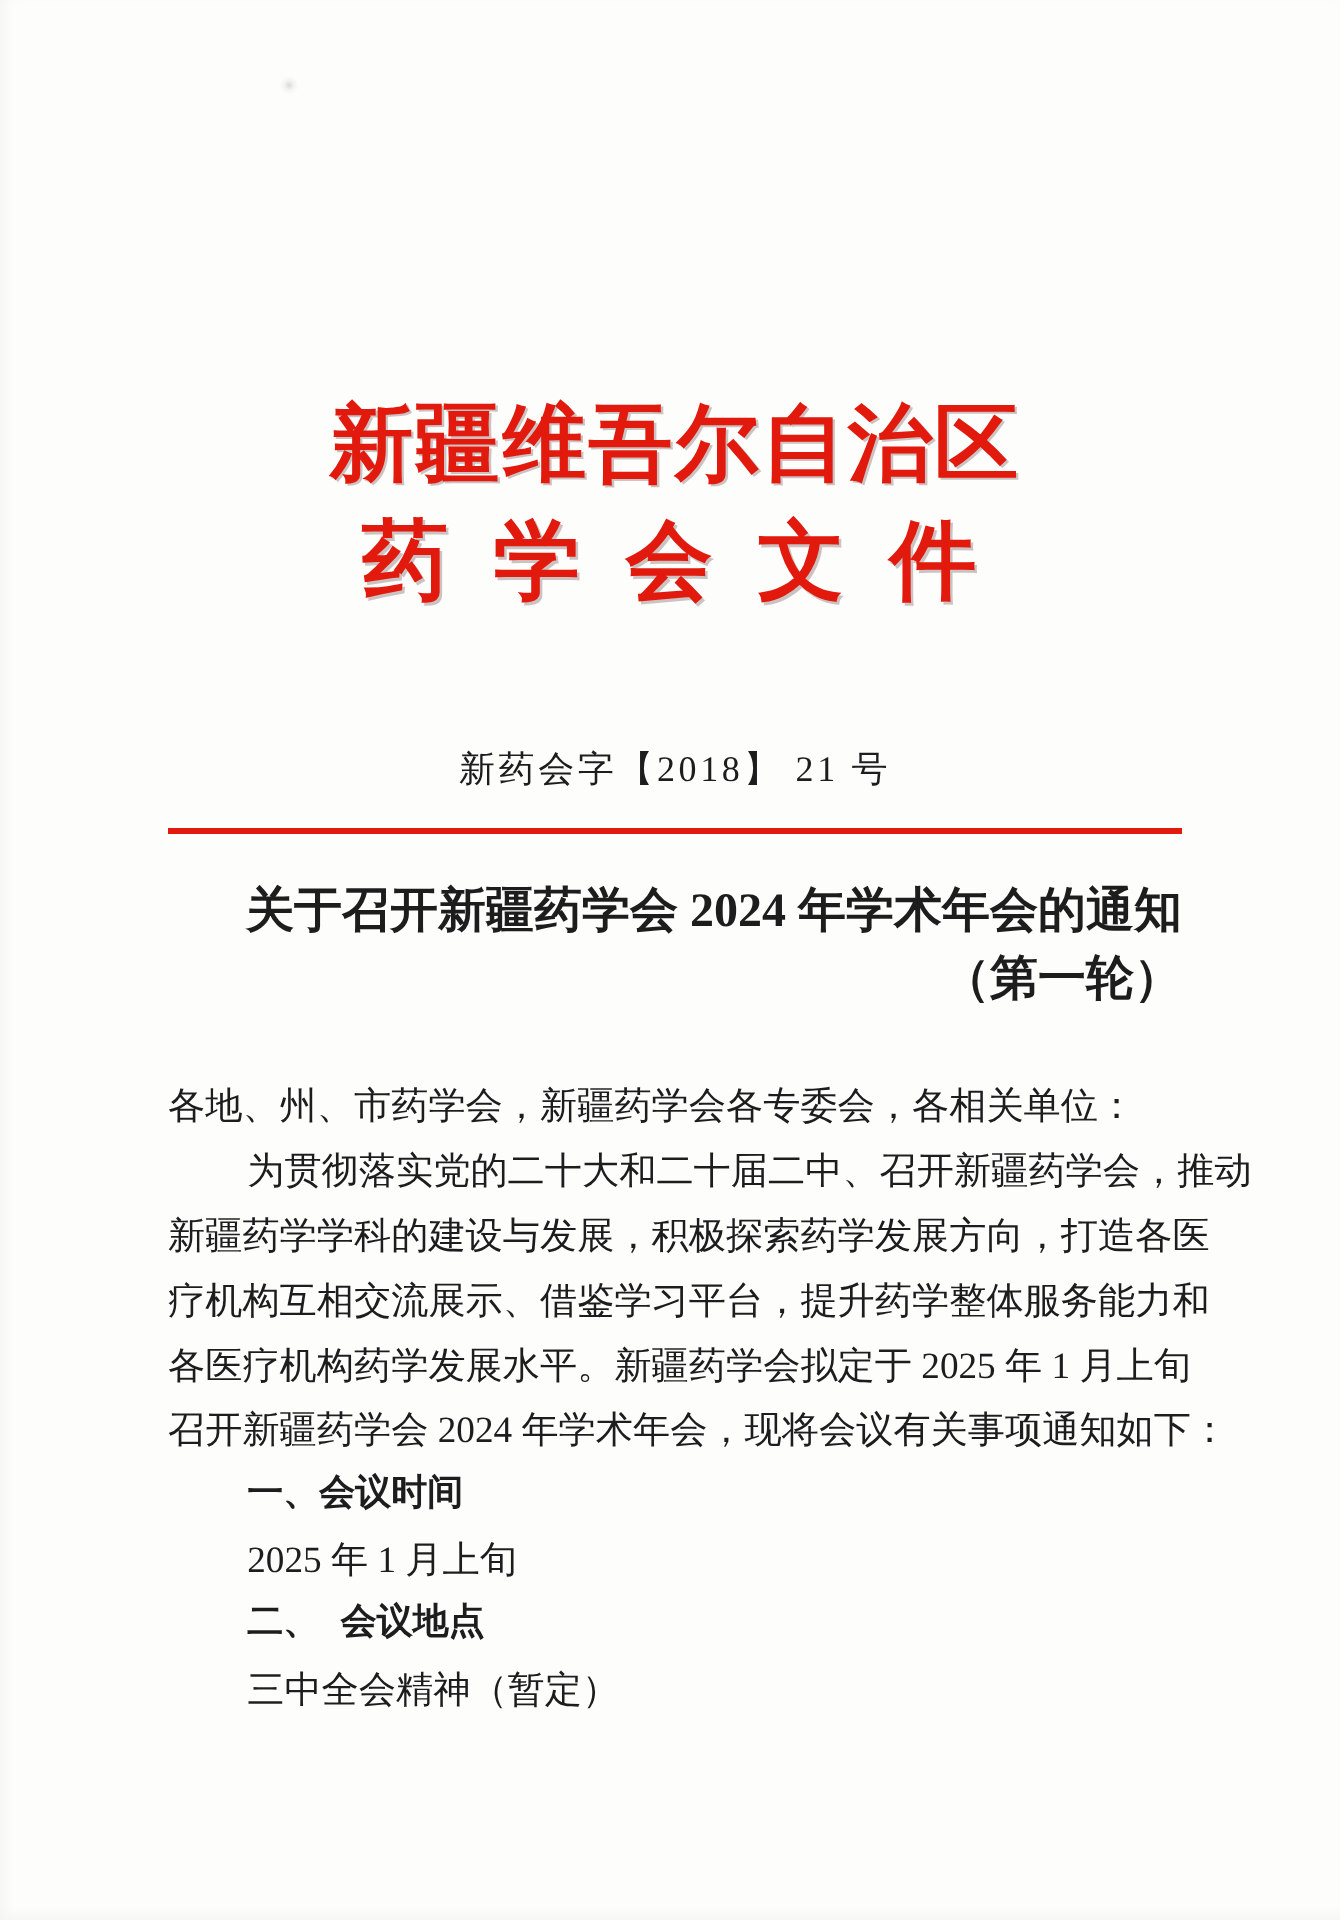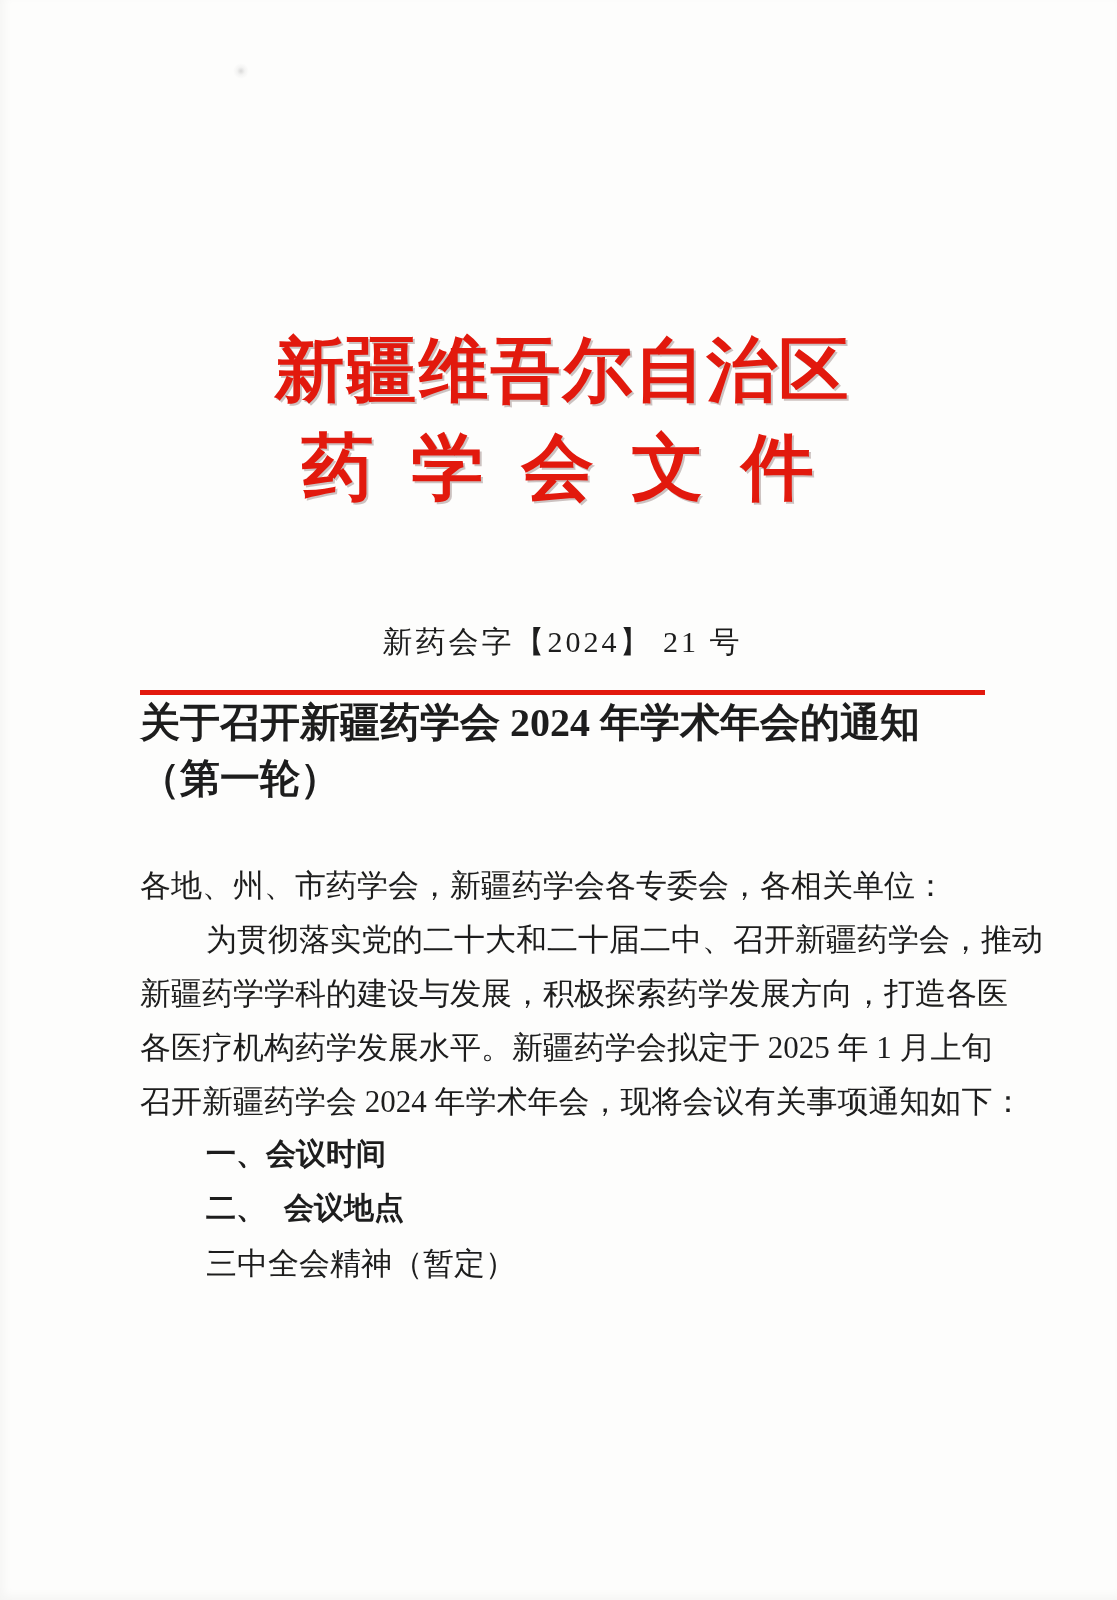--- a/index.html
+++ b/index.html
@@ -35,21 +35,21 @@
   }
 
   .doc-number {
     margin-top: 120px; text-align: center;
     font-size: 30px; line-height: 1.2; letter-spacing: 3px; white-space: nowrap;
   }
 
   .red-rule { margin-top: 30px; height: 5px; border: none; }
 
   .doc-title {
-    text-align: left;
+    margin-top: 36px; text-align: right;
     font-weight: 700; font-size: 40px; line-height: 56px; white-space: nowrap;
   }
 
   .body-text { margin-top: 52px; font-size: 31px; line-height: 54px; }
   .body-line { white-space: nowrap; }
   .indent { text-indent: 66px; }
   .section-heading {
     font-family: Liberation Mono, monospace;
     font-weight: 700; text-indent: 66px; white-space: nowrap;
     font-size: 30px;
@@ -63,36 +63,38 @@
 
   <div class="scan-mark"></div>
 
   <div class="content">
 
     <div class="letterhead">
       <div class="org-line accent-text" style="color: rgb(226, 25, 13);">新疆维吾尔自治区</div>
       <div class="doctype-line accent-text" style="color: rgb(226, 25, 13);">药 学 会 文 件</div>
     </div>
 
-    <div class="doc-number">新药会字【2024】 21 号</div>
+    <div class="doc-number">新药会字【2018】 21 号</div>
 
     <hr class="red-rule accent-bg" style="background: rgb(226, 25, 13);">
 
     <div class="doc-title">
       <div>关于召开新疆药学会 2024 年学术年会的通知</div>
       <div>（第一轮）</div>
     </div>
 
     <div class="body-text">
       <div class="body-line">各地、州、市药学会，新疆药学会各专委会，各相关单位：</div>
       <div class="body-line indent">为贯彻落实党的二十大和二十届二中、召开新疆药学会，推动</div>
       <div class="body-line">新疆药学学科的建设与发展，积极探索药学发展方向，打造各医</div>
+      <div class="body-line">疗机构互相交流展示、借鉴学习平台，提升药学整体服务能力和</div>
       <div class="body-line">各医疗机构药学发展水平。新疆药学会拟定于 2025 年 1 月上旬</div>
       <div class="body-line">召开新疆药学会 2024 年学术年会，现将会议有关事项通知如下：</div>
 
       <div class="section-heading">一、会议时间</div>
+      <div class="section-content">2025 年 1 月上旬</div>
 
       <div class="section-heading">二、 会议地点</div>
       <div class="section-content">三中全会精神（暂定）</div>
     </div>
 
   </div>
 </div>
 
 </body></html>

